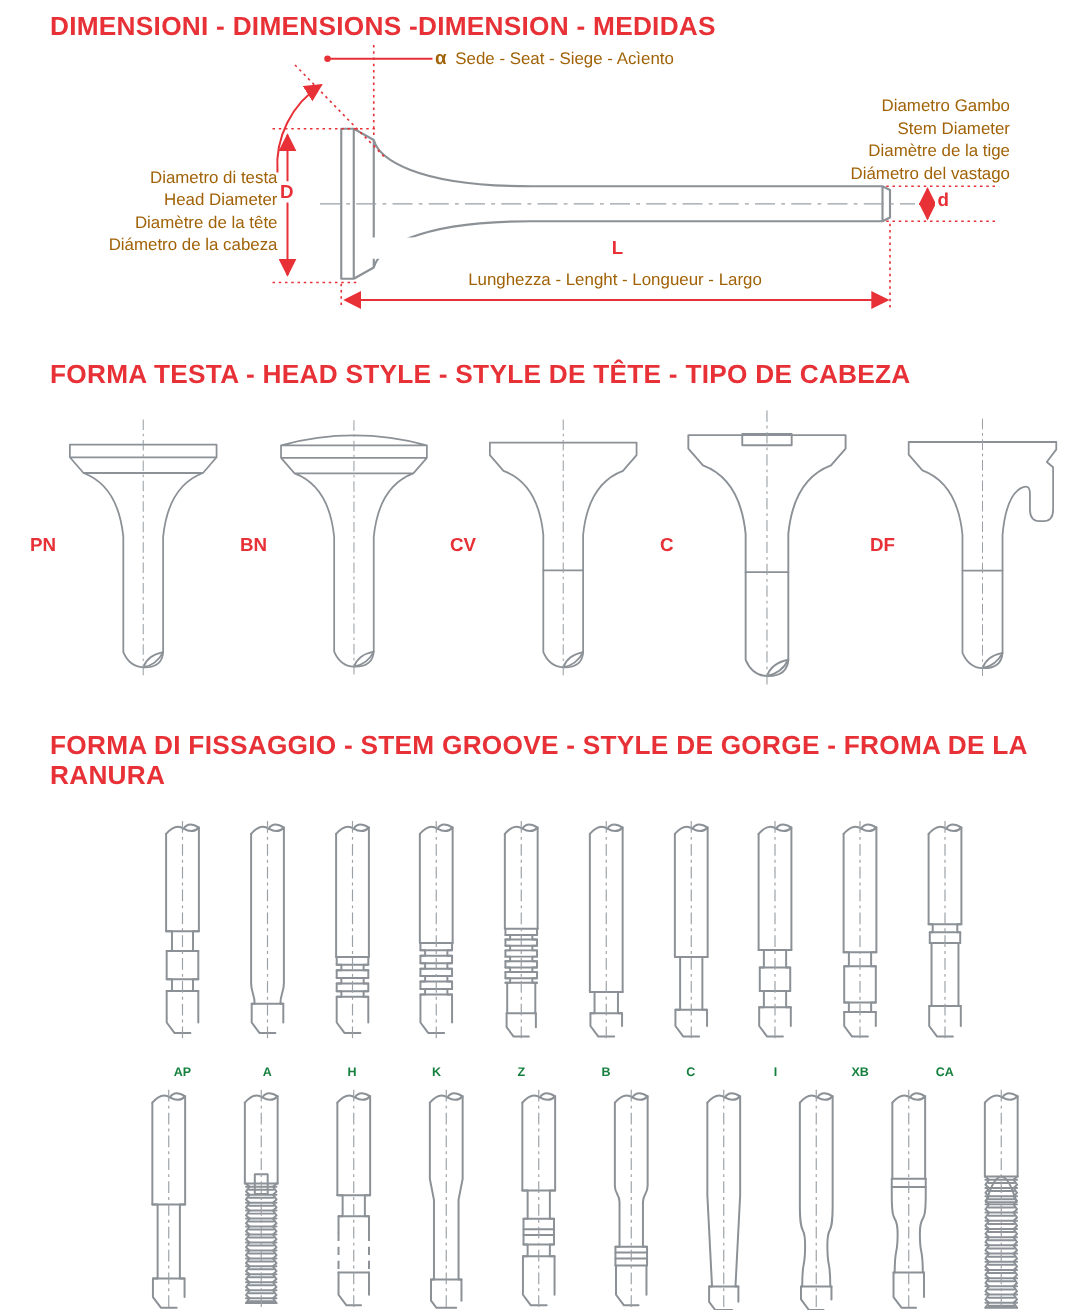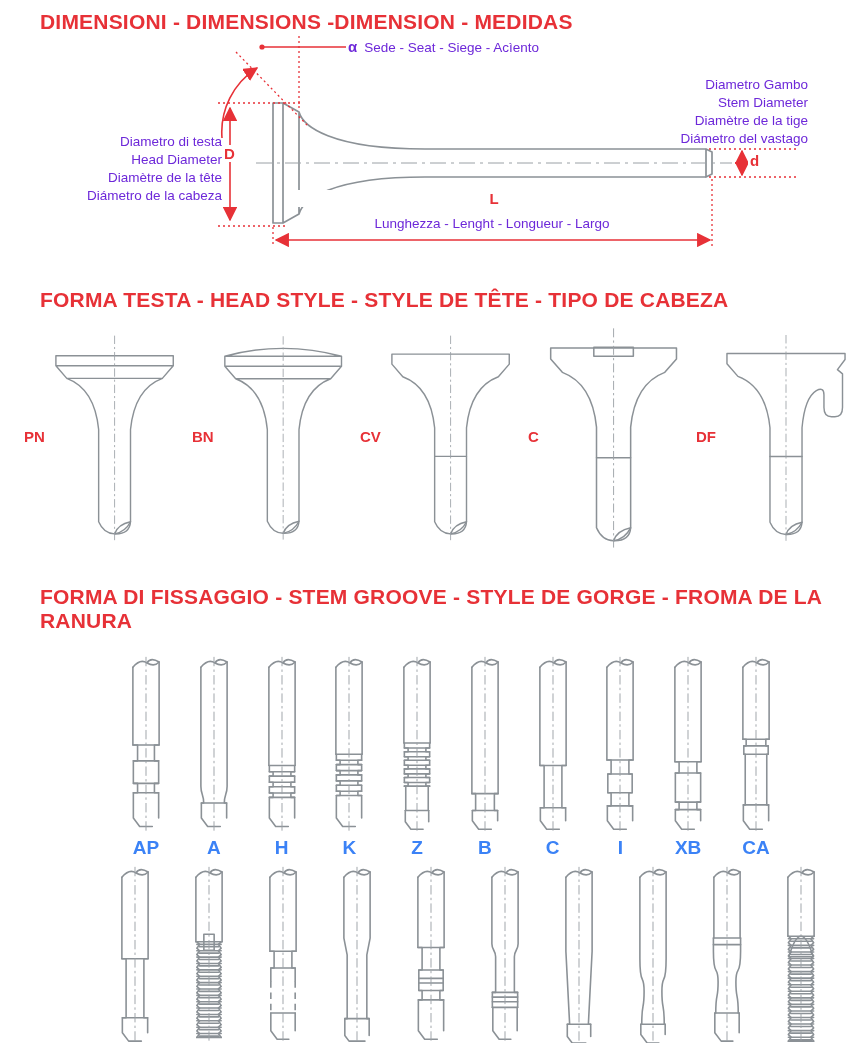--- a/index.html
+++ b/index.html
@@ -8,21 +8,21 @@
     font-family:"Liberation Sans",sans-serif;
     -webkit-font-smoothing:antialiased;
   }
   .sec-title{
     color:#e73137;font-weight:bold;font-size:21px;letter-spacing:.2px;margin:0;
   }
   
   #dimwrap{position:relative;width:860px;height:266px;}
   #dimwrap .sec-title{position:absolute;left:40px;top:10px;}
   #dimsvg{position:absolute;left:0;top:0;}
-  .dimtext{position:absolute;color:#6d28d9;font-size:13.5px;line-height:18px;}
+  .dimtext{position:absolute;color:#a16207;font-size:13.5px;line-height:18px;}
   #alpha-row{left:348px;top:38px;}
   #alpha-row .sym{font-weight:bold;font-size:15px;margin-right:7px;}
   #stem-dia-block{right:52px;top:76px;text-align:right;}
   #head-dia-block{left:0;width:222px;top:133px;text-align:right;}
   .dimsym{position:absolute;color:#e73137;font-weight:bold;font-size:15px;background:#fff;padding:0 2px;}
   #sym-D{left:222px;top:145px;}
   #sym-d{left:748px;top:152px;}
   #sym-L{left:292px;width:400px;text-align:center;top:190px;}
   #len-label{left:200px;width:584px;text-align:center;top:215px;}
   
@@ -35,21 +35,21 @@
   #heads-title{margin:22px 0 0 40px;}
   .hrow{display:flex;justify-content:space-between;width:832px;margin:4px 0 0 24px;}
   .hcol{width:160px;display:flex;flex-direction:row;align-items:center;}
   .hcol .hlabel{color:#e73137;font-weight:bold;font-size:15px;height:18px;margin-bottom:2px;}
   
   #grooves-title{margin:26px 0 0 40px;}
   .grow{display:flex;justify-content:space-between;}
   #grow1{width:668px;margin:22px 0 0 117px;}
   #grow2{width:724px;margin:6px 0 0 106px;}
   .gcol{margin:0;width:58px;display:flex;flex-direction:column;align-items:center;}
-  .gcol figcaption{color:#3b82f6;font-weight:bold;font-size:19px;margin-top:4px;}
+  .gcol figcaption{color:#15803d;font-weight:bold;font-size:10px;margin-top:20px;}
 </style>
 </head>
 <body>
 
 <svg width="0" height="0" style="position:absolute">
   <defs>
     <pattern id="hatch" width="6" height="6" patternUnits="userSpaceOnUse" patternTransform="rotate(45)">
       <rect width="6" height="6" fill="#fff"></rect>
       <line x1="0" y1="0" x2="0" y2="6" stroke="#8b9196" stroke-width="1.7"></line>
     </pattern>

